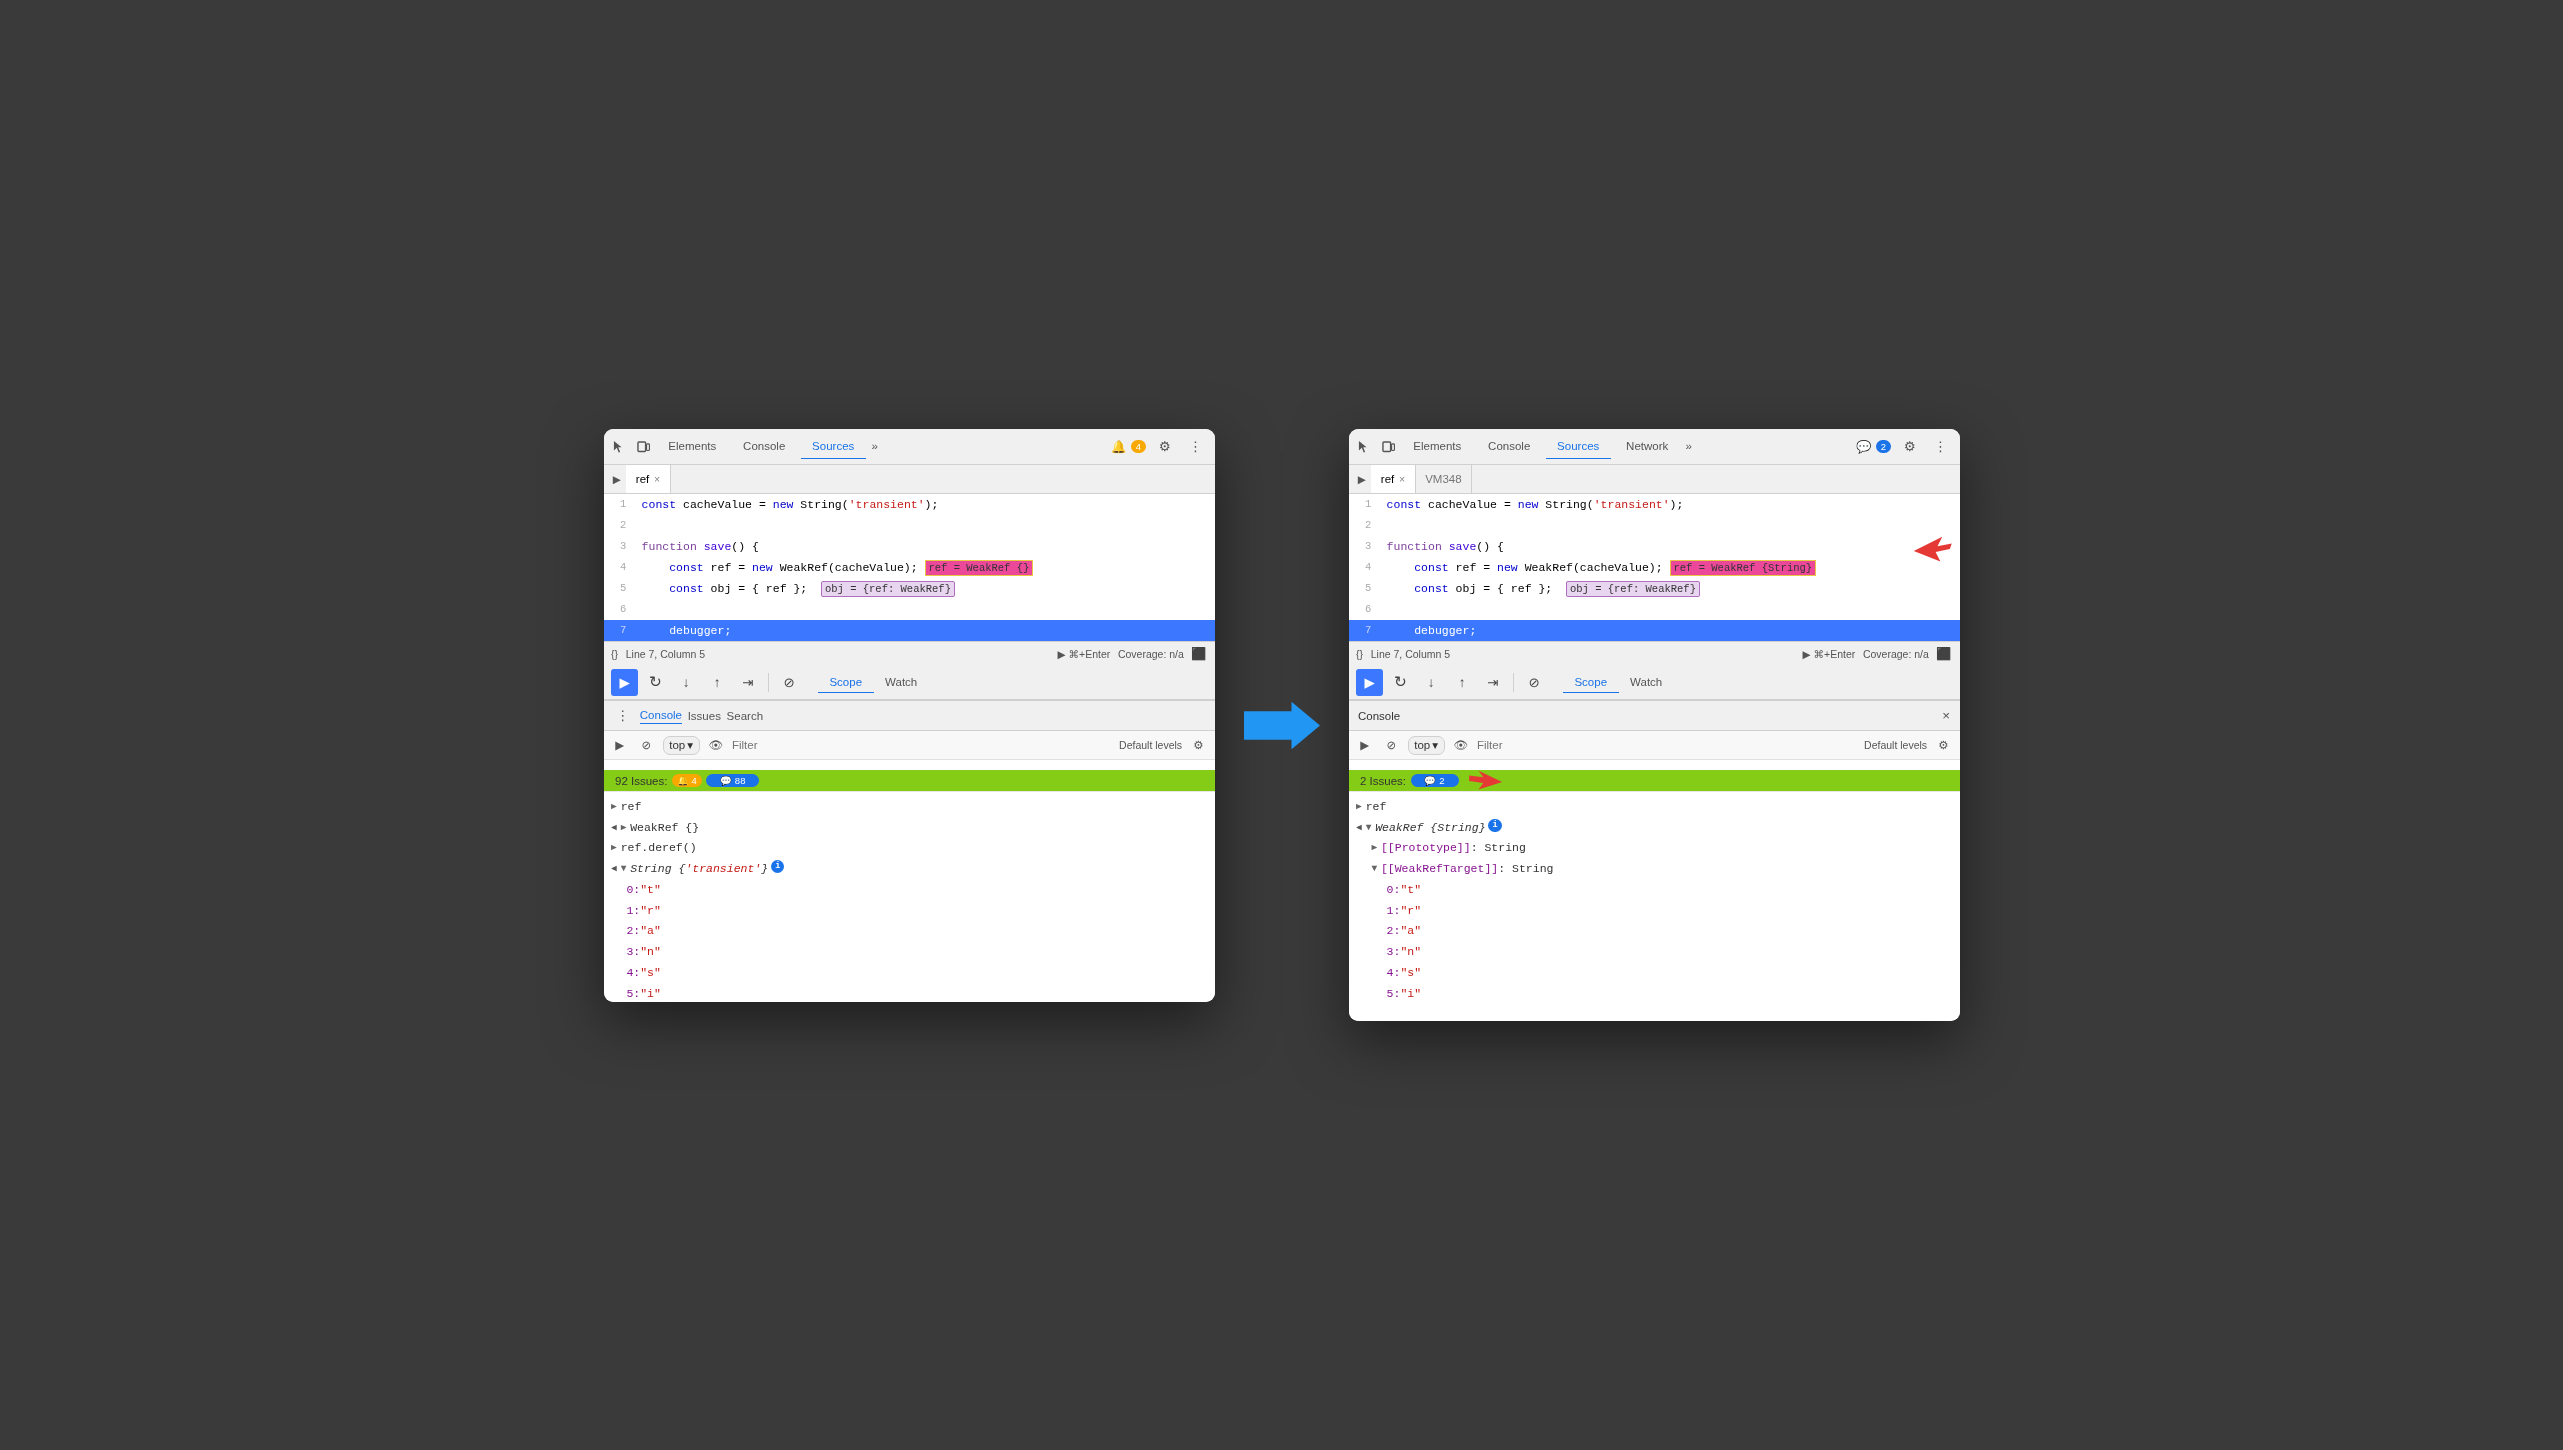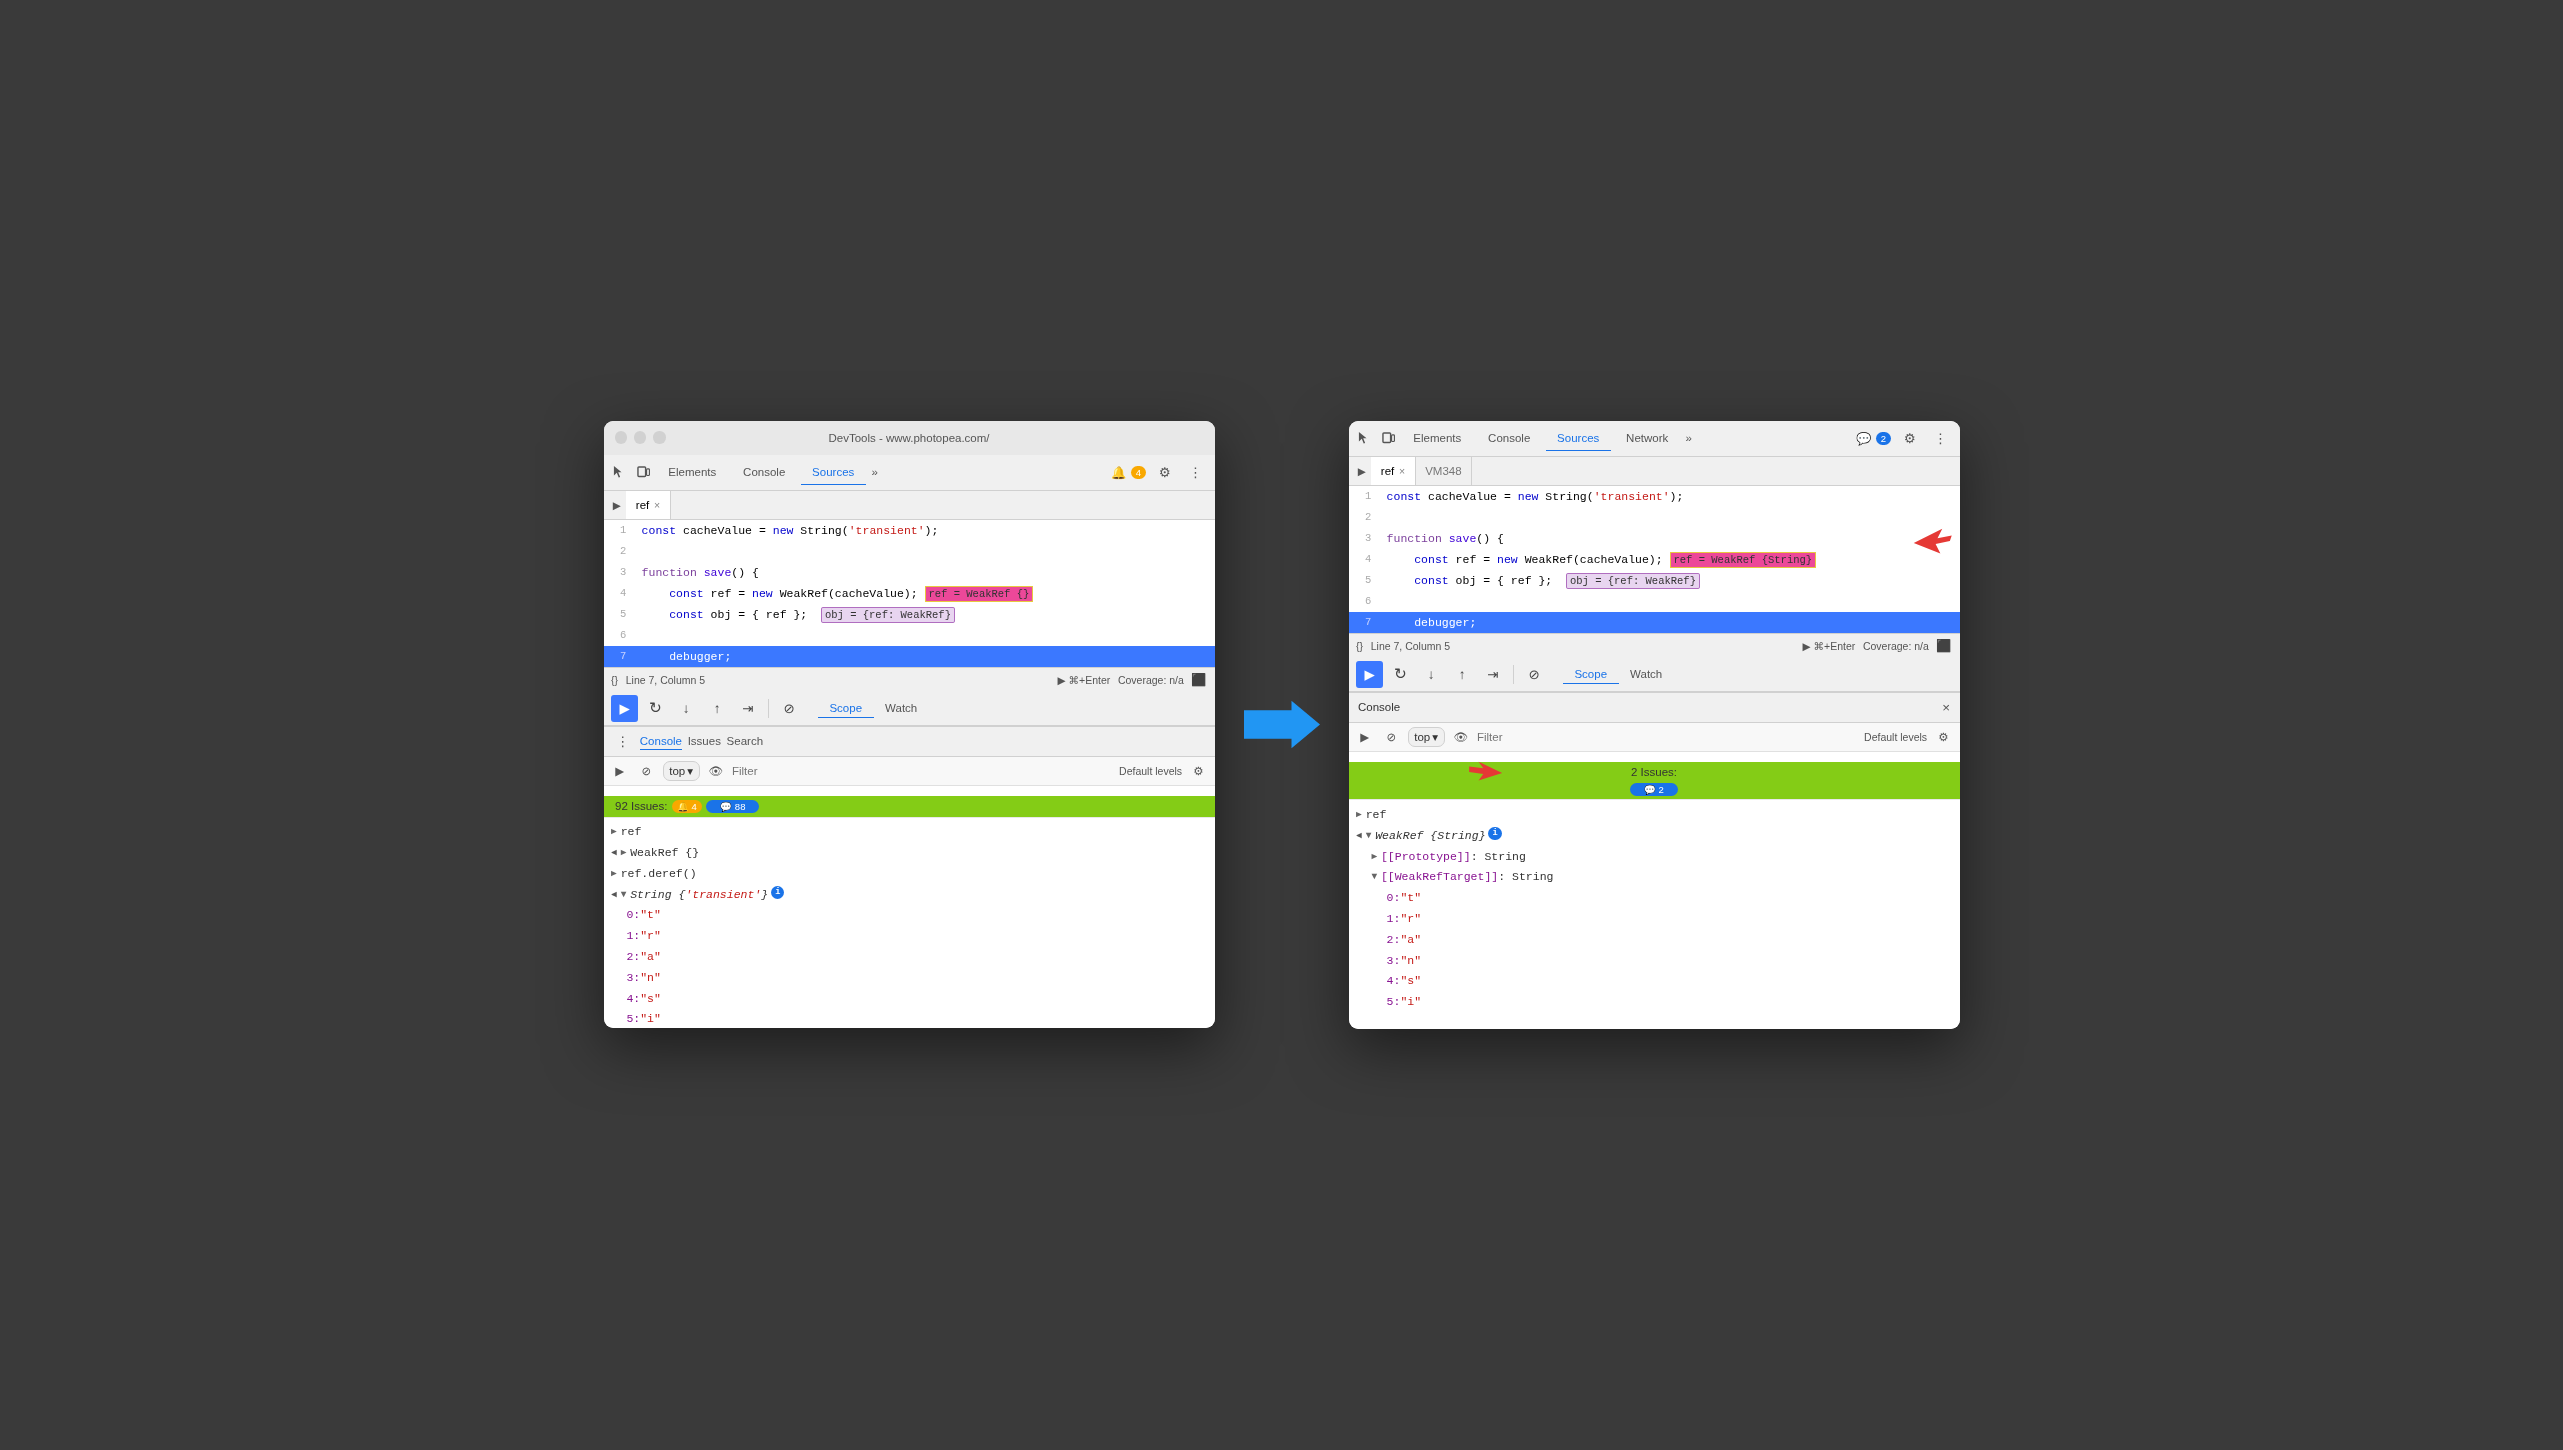--- a/index.html
+++ b/index.html
@@ -447,28 +447,20 @@
       padding: 1.9px 5.7px;
     }
   </style>
 </head>
 <body>
 
 <div class="screenshot-container" style="position:relative;">
 
   <div class="devtools-window">
 
-    <div class="title-bar gray">
-      <div class="window-controls">
-        <div class="control-btn btn-close-gray"></div>
-        <div class="control-btn btn-minimize-gray"></div>
-        <div class="control-btn btn-maximize-gray"></div>
-      </div>
-      <span class="title-bar-title">DevTools - www.photopea.com/</span>
-    </div>
 
     <div class="devtools-tabs">
       <div class="dt-tab-icon">
         <svg width="13.4" height="13.4" viewBox="0 0 14 14">
             <path d="M2 1 L2 11 L5 8 L7 13 L8.5 12.5 L6.5 7.5 L10 7.5 Z" fill="#555"></path>
           </svg>
       </div>
       <div class="dt-tab-icon" style="margin-left:3.8px;">
         <svg width="13.4" height="13.4" viewBox="0 0 14 14">
             <rect x="1" y="2" width="8" height="10" rx="1" fill="none" stroke="#555" stroke-width="1.5"></rect>
@@ -778,21 +770,21 @@
         <div class="top-dropdown">
           <span>top</span>
           <span>▾</span>
         </div>
         <div class="filter-btn">👁</div>
         <input class="filter-input" type="text" placeholder="Filter" style="">
         <span class="filter-levels">Default levels</span>
         <div class="filter-btn">⚙</div>
       </div>
 
-      <div class="issues-bar" style="position:relative;flex-direction:column;">
+      <div class="issues-bar" style="position:relative;">
         <span>2 Issues:</span>
         <span class="issue-badge-blue">
           💬 <span>2</span>
         </span>
 
         <div style="position:absolute; left: 115px; top: -4.8px;">
           <svg width="48" height="33" viewBox="0 0 50 35">
             <polygon points="40,17 15,5 20,12 5,10 5,16 20,18 15,25" fill="#e53935"></polygon>
           </svg>
         </div>

